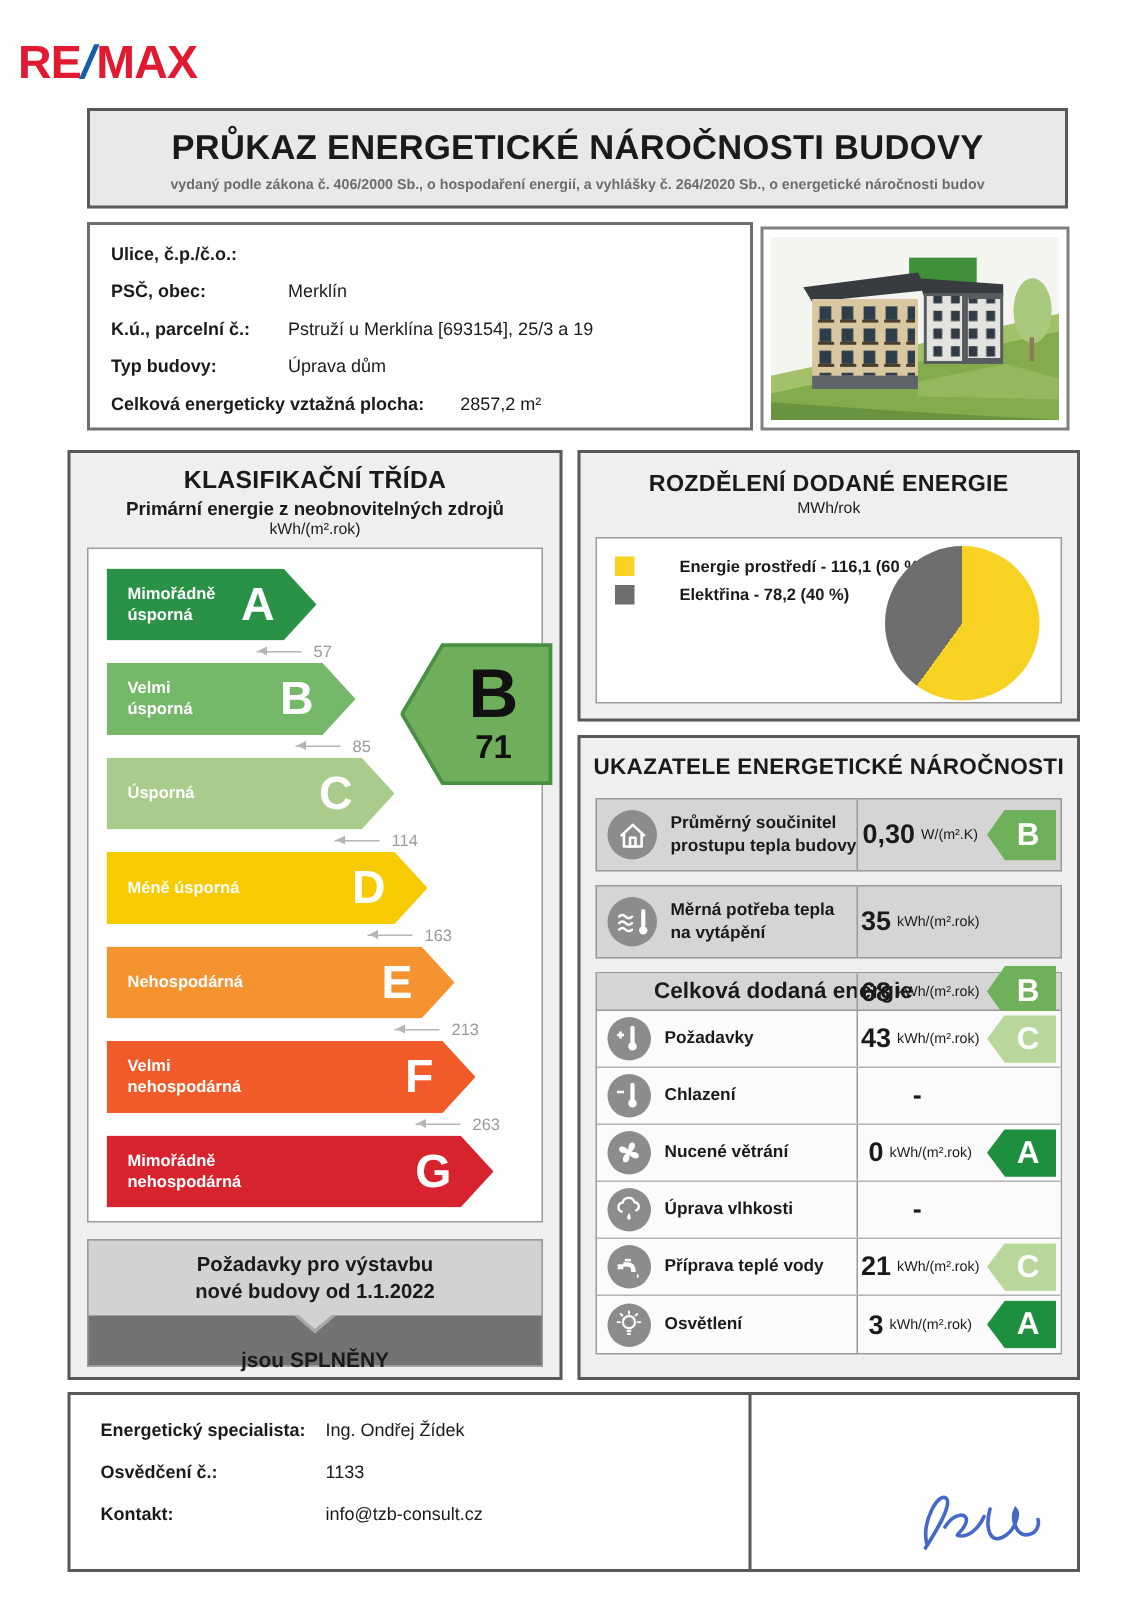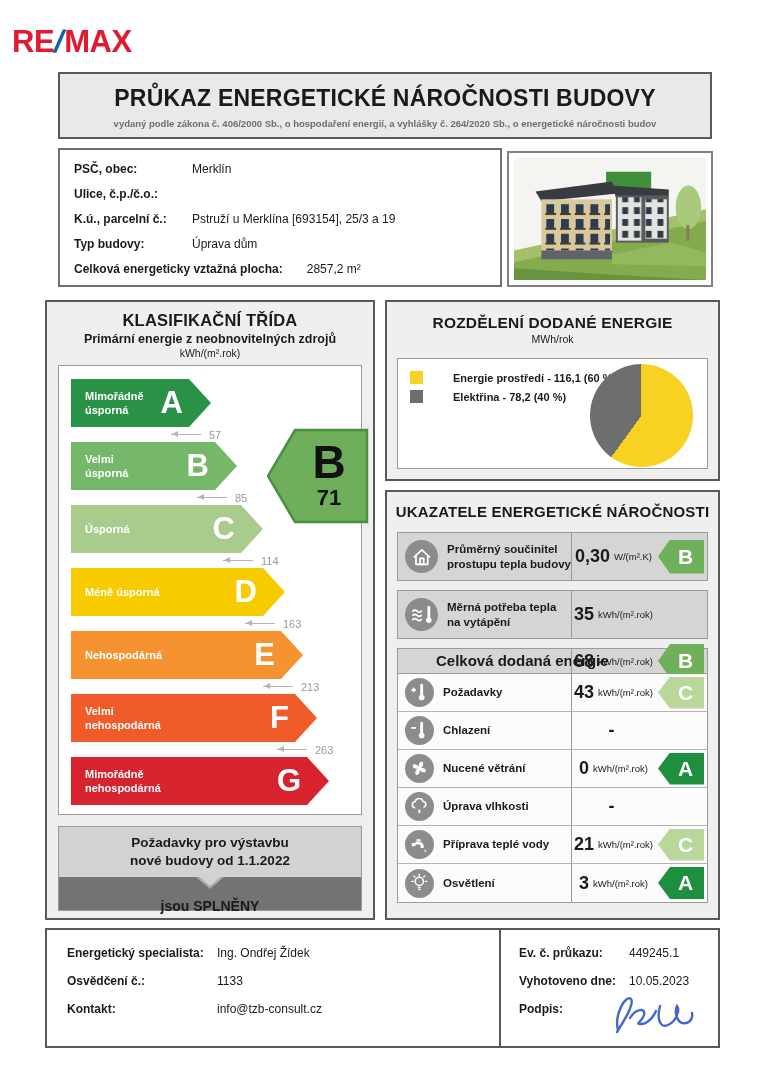--- a/index.html
+++ b/index.html
@@ -128,22 +128,22 @@
     <span class="red">RE</span><span class="slash">/</span><span class="red">MAX</span>
   </div>
 
   <div class="title-box">
     <h1>PRŮKAZ ENERGETICKÉ NÁROČNOSTI BUDOVY</h1>
     <div class="sub">vydaný podle zákona č. 406/2000 Sb., o hospodaření energií, a vyhlášky č. 264/2020 Sb., o energetické náročnosti budov</div>
   </div>
 
   <div class="info-box">
     <div id="info-rows">
+        <div class="info-row"><span class="lbl fixed">Ulice, č.p./č.o.:</span><span></span></div>
         <div class="info-row"><span class="lbl fixed">PSČ, obec:</span><span>Merklín</span></div>
-        <div class="info-row"><span class="lbl fixed">Ulice, č.p./č.o.:</span><span></span></div>
         <div class="info-row"><span class="lbl fixed">K.ú., parcelní č.:</span><span>Pstruží u Merklína [693154], 25/3 a 19</span></div>
         <div class="info-row"><span class="lbl fixed">Typ budovy:</span><span>Úprava dům</span></div>
         <div class="info-row"><span class="lbl wide">Celková energeticky vztažná plocha:</span><span>2857,2 m²</span></div>
       </div>
   </div>
 
   <div class="building-box">
     <svg viewBox="0 0 196 124" preserveAspectRatio="none">
       <rect x="0" y="0" width="196" height="124" fill="#f4f5f1"></rect>
       <polygon points="0,98 196,56 196,124 0,124" fill="#85ac4c"></polygon>
@@ -447,25 +447,20 @@
       </div>
   </div>
 
   <div class="footer">
     <div class="f-div"></div>
     <div class="f-left" id="footer-left">
         <div class="f-row"><span class="lbl">Energetický specialista:</span><span>Ing. Ondřej Žídek</span></div>
         <div class="f-row"><span class="lbl">Osvědčení č.:</span><span>1133</span></div>
         <div class="f-row"><span class="lbl">Kontakt:</span><span>info@tzb-consult.cz</span></div>
       </div>
-    <div class="f-right" id="footer-right">
-        <div class="f-row"><span class="lbl">Ev. č. průkazu:</span><span>449245.1</span></div>
-        <div class="f-row"><span class="lbl">Vyhotoveno dne:</span><span>10.05.2023</span></div>
-        <div class="f-row"><span class="lbl">Podpis:</span><span></span></div>
-      </div>
     <svg class="signature" viewBox="0 0 96 58">
       <g fill="none" stroke="#4668c9" stroke-width="2.4" stroke-linecap="round">
         <path d="M14 46 C 10 30, 22 10, 27 15 C 31 20, 18 40, 13 48"></path>
         <path d="M26 34 C 32 24, 42 24, 40 31 C 38 38, 30 40, 37 40 C 44 40, 50 32, 52 27"></path>
         <path d="M56 22 C 53 33, 55 45, 64 41 C 73 37, 76 25, 73 22 C 70 28, 73 41, 82 39 C 87 38, 89 33, 88 29"></path>
       </g>
     </svg>
   </div>
 
 </div>

